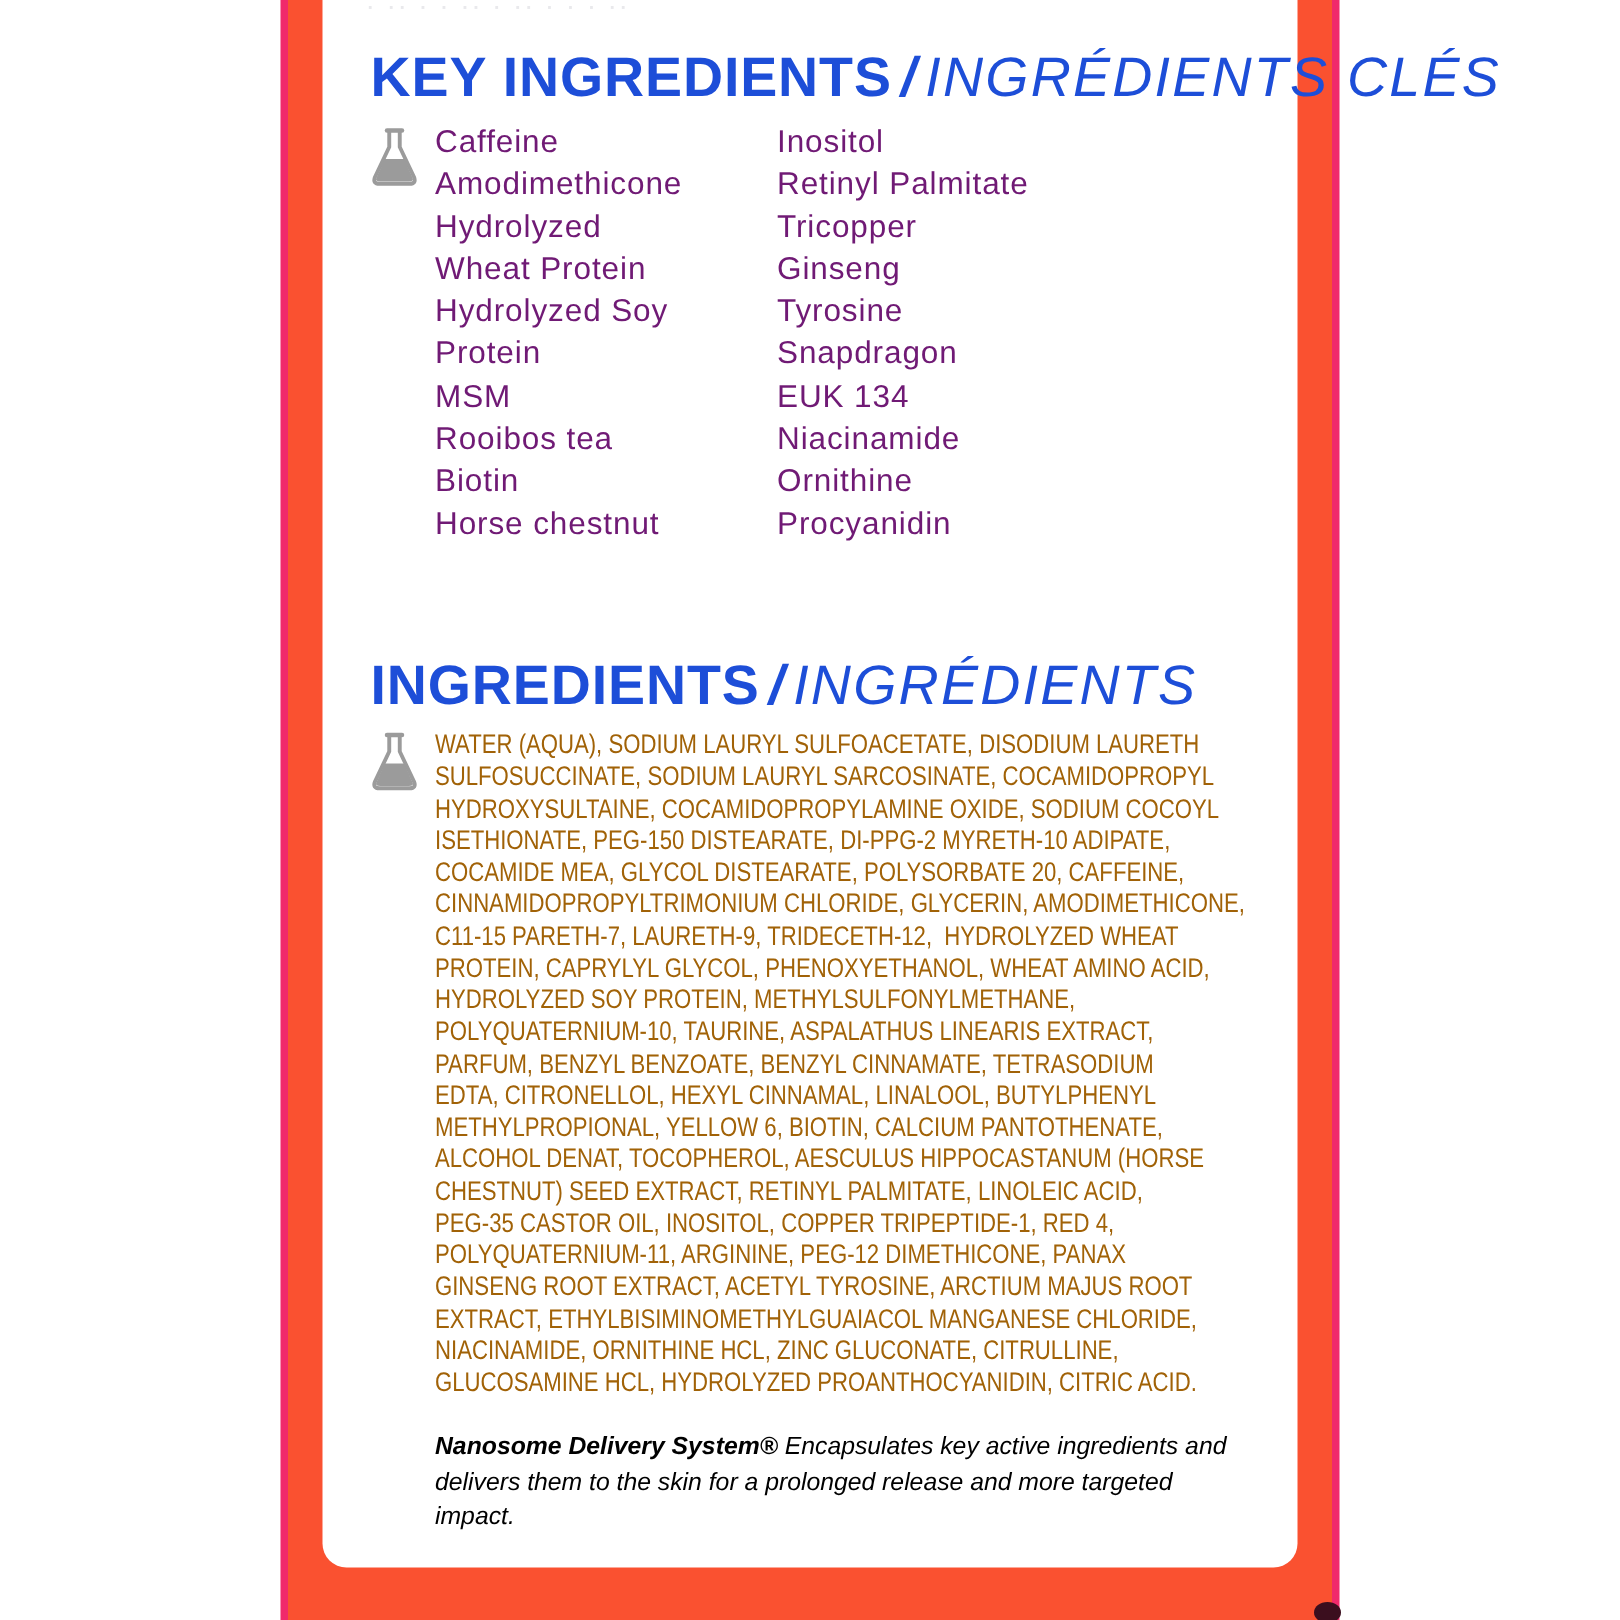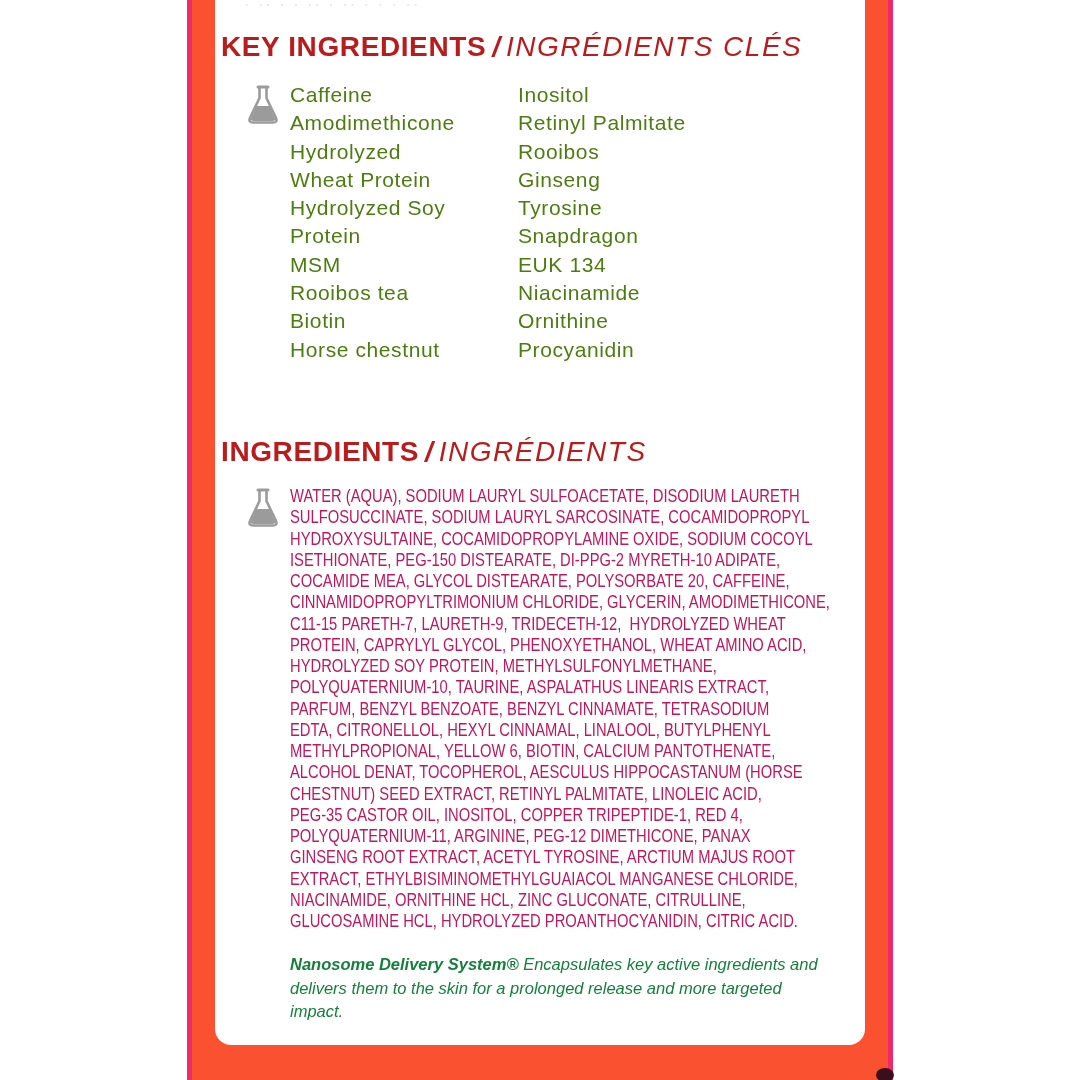--- a/index.html
+++ b/index.html
@@ -10,43 +10,43 @@
   .label{position:absolute;left:187px;top:0;width:706px;height:1080px;background:#F0296B;}
   .frame{position:absolute;left:5px;right:5px;top:0;bottom:0;background:#FA5130;}
   .panel{
     position:absolute;left:23px;top:0;width:650px;height:1045px;background:#ffffff;
     border-radius:0 0 16px 16px;
   }
   .top-cutoff{
     position:absolute;left:30px;top:0;width:400px;height:9px;overflow:hidden;
     color:#E9E9EC;font-size:13px;font-weight:bold;letter-spacing:3px;line-height:9px;
   }
-  .heading{position:absolute;left:6px;white-space:nowrap;color:#b91c1c;font-size:28px;}
+  .heading{position:absolute;left:32px;white-space:nowrap;color:#1d4ed8;font-size:37px;}
   .heading .en{font-weight:800;letter-spacing:0.6px;}
   .heading .sep{font-weight:800;font-style:italic;padding:0 6px;}
   .heading .fr{font-style:italic;font-weight:500;letter-spacing:1.5px;}
   .h1{top:31px;}
   .h2{top:436px;text-align:right;}
   .flask{position:absolute;width:36px;height:44px;}
   .flask1{left:30px;top:84px;}
   .flask2{left:30px;top:487px;}
   .key-col{
-    position:absolute;top:81px;color:#4d7c0f;font-size:21px;letter-spacing:0.6px;
+    position:absolute;top:81px;color:#701a75;font-size:21px;letter-spacing:0.6px;
   }
   .key-col .key-line{line-height:28.3px;white-space:pre;}
   .col-left{left:75px;width:228px;}
   .col-right{left:303px;width:240px;}
   .inci{
-    position:absolute;left:75px;top:486px;width:550px;color:#be185d;font-size:18px;
+    position:absolute;left:75px;top:486px;width:550px;color:#a16207;font-size:18px;
   }
   .inci .inci-line{
     line-height:21.25px;white-space:pre;transform:scaleX(0.82);transform-origin:0 50%;
   }
   .note{
-    position:absolute;left:75px;top:953px;width:528px;color:#15803d;
+    position:absolute;left:75px;top:953px;width:528px;color:#000000;
     font-size:16.5px;font-style:italic;line-height:23.5px;
   }
   .note .note-title{font-weight:bold;}
   .ink-dot{
     position:absolute;left:684px;top:1068px;width:18px;height:14px;border-radius:50%;
     background:#3B0E1E;
   }
 </style>
 </head>
 <body>
@@ -76,21 +76,21 @@
           <div class="key-line">Protein</div>
           <div class="key-line">MSM</div>
           <div class="key-line">Rooibos tea</div>
           <div class="key-line">Biotin</div>
           <div class="key-line">Horse chestnut</div>
         </div>
 
       <div class="key-col col-right">
           <div class="key-line">Inositol</div>
           <div class="key-line">Retinyl Palmitate</div>
-          <div class="key-line">Rooibos</div>
+          <div class="key-line">Tricopper</div>
           <div class="key-line">Ginseng</div>
           <div class="key-line">Tyrosine</div>
           <div class="key-line">Snapdragon</div>
           <div class="key-line">EUK 134</div>
           <div class="key-line">Niacinamide</div>
           <div class="key-line">Ornithine</div>
           <div class="key-line">Procyanidin</div>
         </div>
 
       <div class="heading h2">

